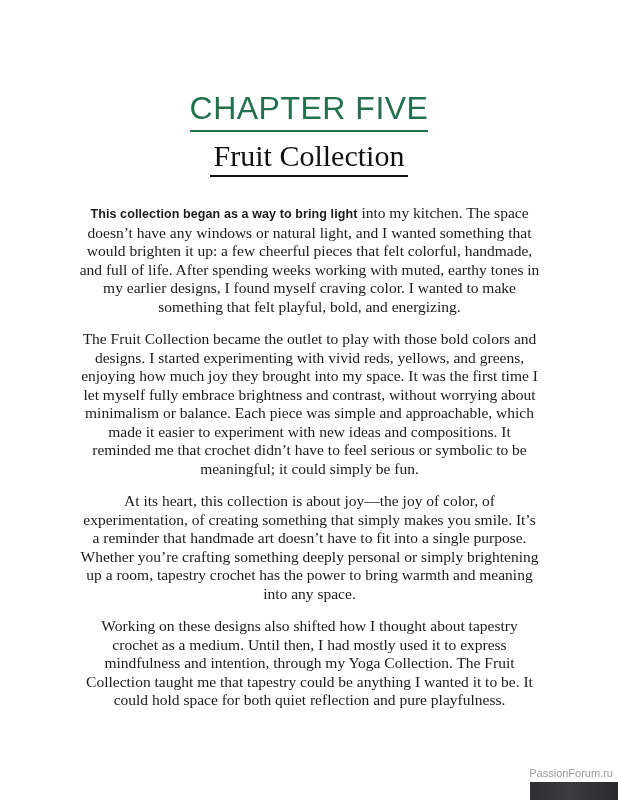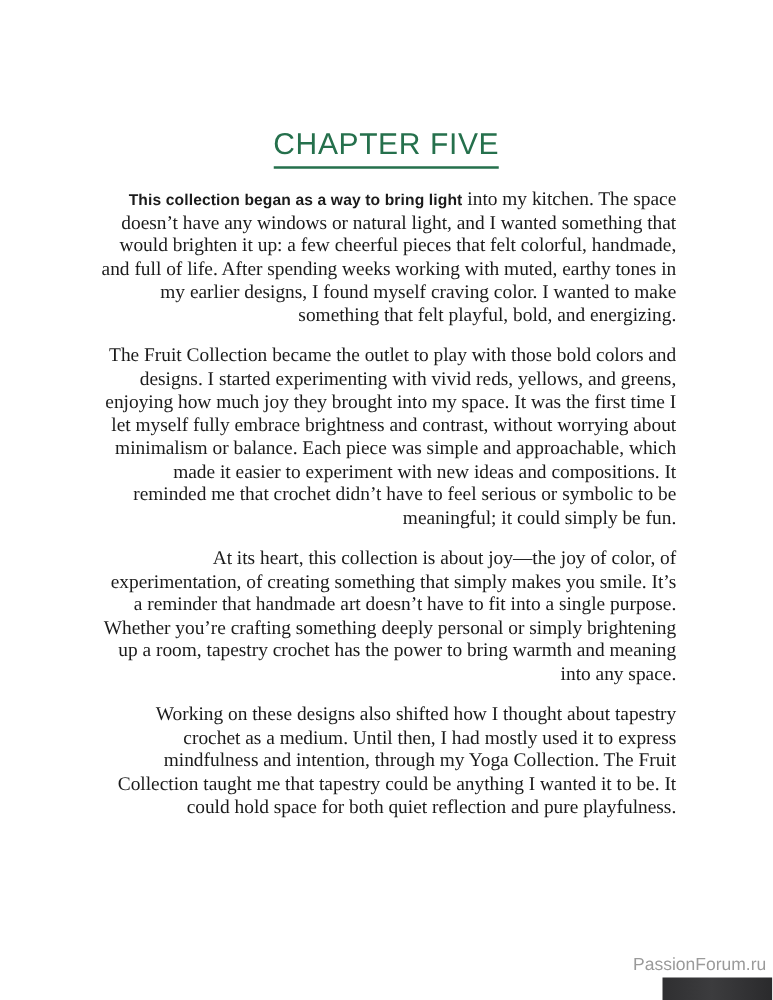--- a/index.html
+++ b/index.html
@@ -16,78 +16,79 @@
     color: #1b1b1b;
     box-sizing: border-box;
     overflow: hidden;
   }
   .page-header {
     padding-top: 86px;
     text-align: center;
   }
   .chapter-label {
     width: fit-content;
-    margin: 16px auto;
+    margin: 4px auto;
     font-family: "Liberation Sans", sans-serif;
-    font-size: 24px;
+    font-size: 32px;
     font-weight: 500;
     letter-spacing: 0.5px;
     color: #25704c;
     border-bottom: 2px solid #25704c;
     padding-bottom: 3px;
   }
   .page-title {
     width: fit-content;
     margin: 7px auto 0 auto;
     font-family: "Liberation Serif", serif;
     font-size: 30px;
     font-weight: 400;
     color: #111111;
     border-bottom: 2px solid #111111;
     padding: 0 4px 2px 4px;
   }
   .body-text {
-    margin: 12px 77px 0 78px;
+    margin: 27px 77px 0 78px;
     font-size: 15.5px;
     line-height: 18.5px;
-    text-align: right;
+    text-align: center;
   }
   .body-text p {
     margin: 0 0 14px 0;
   }
   .lead-in {
     font-family: "Liberation Sans", sans-serif;
     font-weight: bold;
     font-size: 12.5px;
     letter-spacing: 0.1px;
   }
   .watermark {
     position: absolute;
     right: 5px;
     bottom: 21px;
     font-family: "Liberation Sans", sans-serif;
-    font-size: 14px;
+    font-size: 11px;
     color: #9a9a9a;
   }
   .watermark-img {
     position: absolute;
     right: 0;
     bottom: 0;
     width: 88px;
     height: 18px;
     background: linear-gradient(90deg, #2f2f31 0%, #3c3c3e 45%, #2a2a2c 100%);
   }
 </style>
 </head>
 <body>
 
 <div class="page">
 
   <header class="page-header">
     <div class="chapter-label">CHAPTER FIVE</div>
+    <div class="page-title">Fruit Collection</div>
   </header>
 
   <main class="body-text">
     <p><span class="lead-in">This collection began as a way to bring light</span><span> into my kitchen. The space doesn’t have any windows or natural light, and I wanted something that would brighten it up: a few cheerful pieces that felt colorful, handmade, and full of life. After spending weeks working with muted, earthy tones in my earlier designs, I found myself craving color. I wanted to make something that felt playful, bold, and energizing.</span></p>
     <p>The Fruit Collection became the outlet to play with those bold colors and designs. I started experimenting with vivid reds, yellows, and greens, enjoying how much joy they brought into my space. It was the first time I let myself fully embrace brightness and contrast, without worrying about minimalism or balance. Each piece was simple and approachable, which made it easier to experiment with new ideas and compositions. It reminded me that crochet didn’t have to feel serious or symbolic to be meaningful; it could simply be fun.</p>
     <p>At its heart, this collection is about joy—the joy of color, of experimentation, of creating something that simply makes you smile. It’s a reminder that handmade art doesn’t have to fit into a single purpose. Whether you’re crafting something deeply personal or simply brightening up a room, tapestry crochet has the power to bring warmth and meaning into any space.</p>
     <p>Working on these designs also shifted how I thought about tapestry crochet as a medium. Until then, I had mostly used it to express mindfulness and intention, through my Yoga Collection. The Fruit Collection taught me that tapestry could be anything I wanted it to be. It could hold space for both quiet reflection and pure playfulness.</p>
   </main>
 
   <div class="watermark">PassionForum.ru</div>

